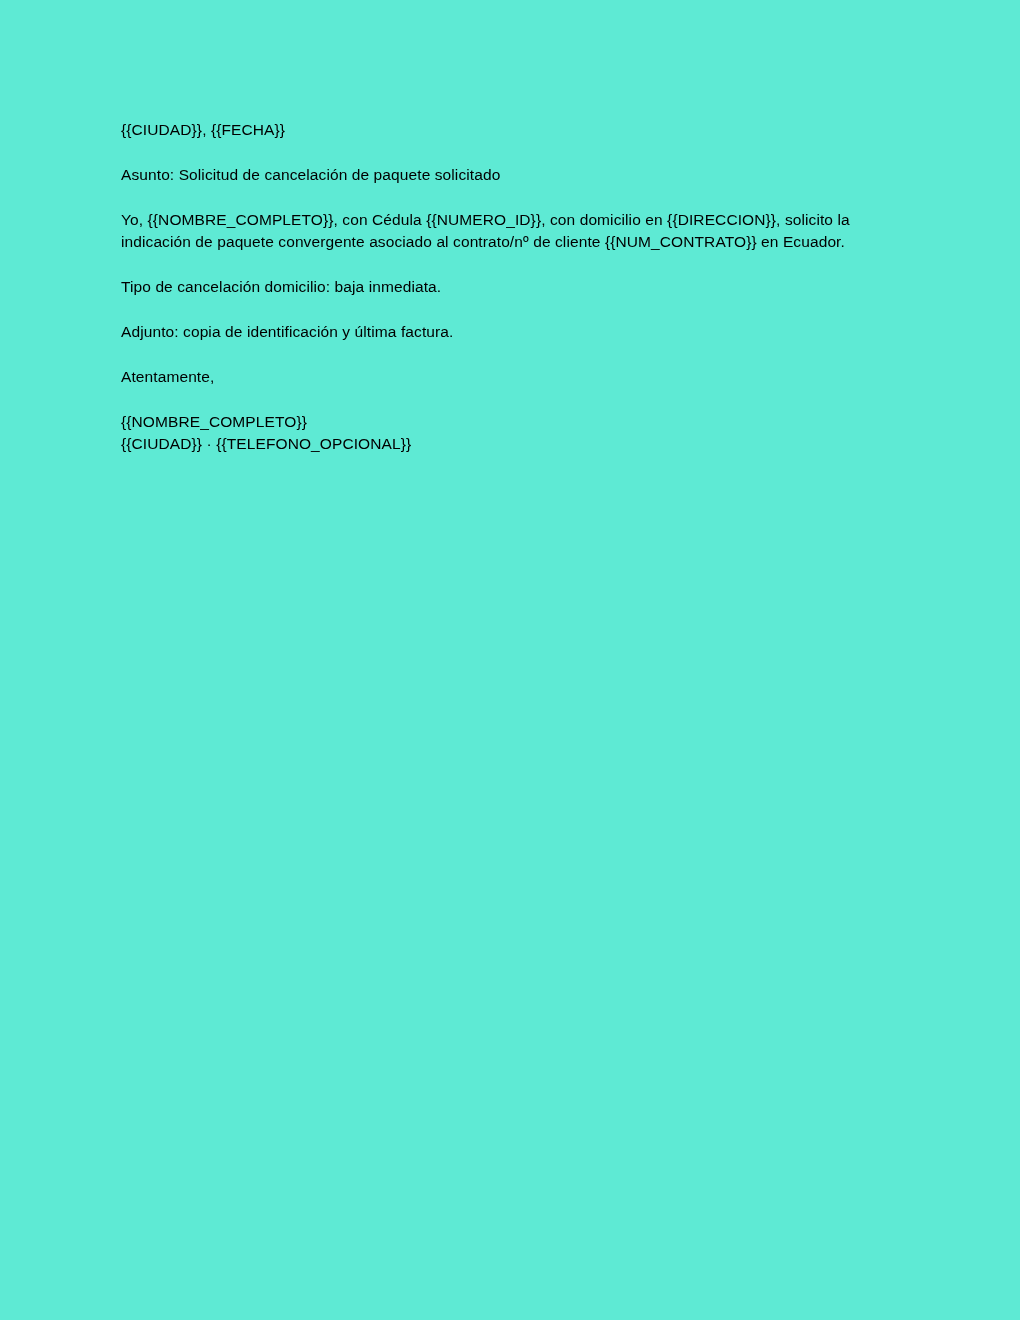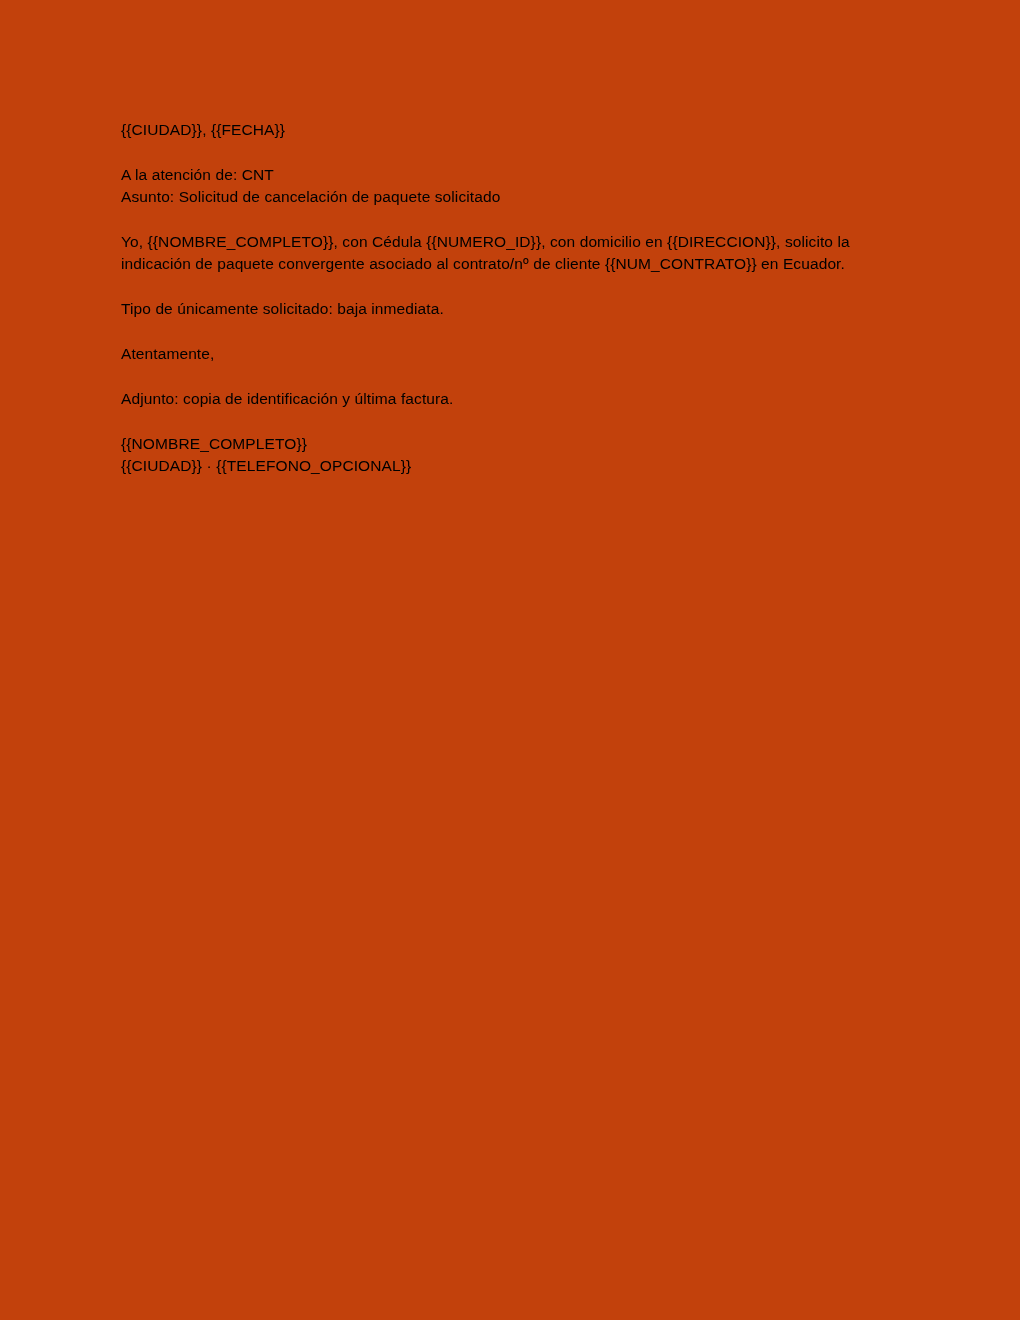--- a/index.html
+++ b/index.html
@@ -12,21 +12,21 @@
     background: #ffffff;
     color: #000000;
     font-family: "Liberation Sans", sans-serif;
     overflow: hidden;
   }
   .page {
     box-sizing: border-box;
     width: 1020px;
     height: 1320px;
     padding: 119px 90px 0 121px;
-    background: #c2410c;
+    background: #5eead4;
   }
   .para {
     margin: 0 0 23px 0;
     font-size: 15.5px;
     line-height: 22px;
     white-space: pre-line;  
     max-width: 810px;
     letter-spacing: 0.1px;
   }
   .para.block {
@@ -39,32 +39,31 @@
   }
 </style>
 </head>
 <body>
 
 <div class="page">
 
   <div class="para">{{CIUDAD}}, {{FECHA}}</div>
 
   <div class="para block">
-    <div class="line">A la atención de: CNT</div>
     <div class="line">Asunto: Solicitud de cancelación de paquete solicitado</div>
   </div>
 
   <div class="para">Yo, {{NOMBRE_COMPLETO}}, con Cédula {{NUMERO_ID}}, con domicilio en {{DIRECCION}}, solicito la
 indicación de paquete convergente asociado al contrato/nº de cliente {{NUM_CONTRATO}} en Ecuador.</div>
 
-  <div class="para">Tipo de únicamente solicitado: baja inmediata.</div>
+  <div class="para">Tipo de cancelación domicilio: baja inmediata.</div>
 
 
+  <div class="para">Adjunto: copia de identificación y última factura.</div>
+
   <div class="para">Atentamente,</div>
-
-  <div class="para">Adjunto: copia de identificación y última factura.</div>
 
   <div class="para block">
     <div class="line">{{NOMBRE_COMPLETO}}</div>
     <div class="line">{{CIUDAD}} · {{TELEFONO_OPCIONAL}}</div>
   </div>
 
 </div>
 
 </body></html>

